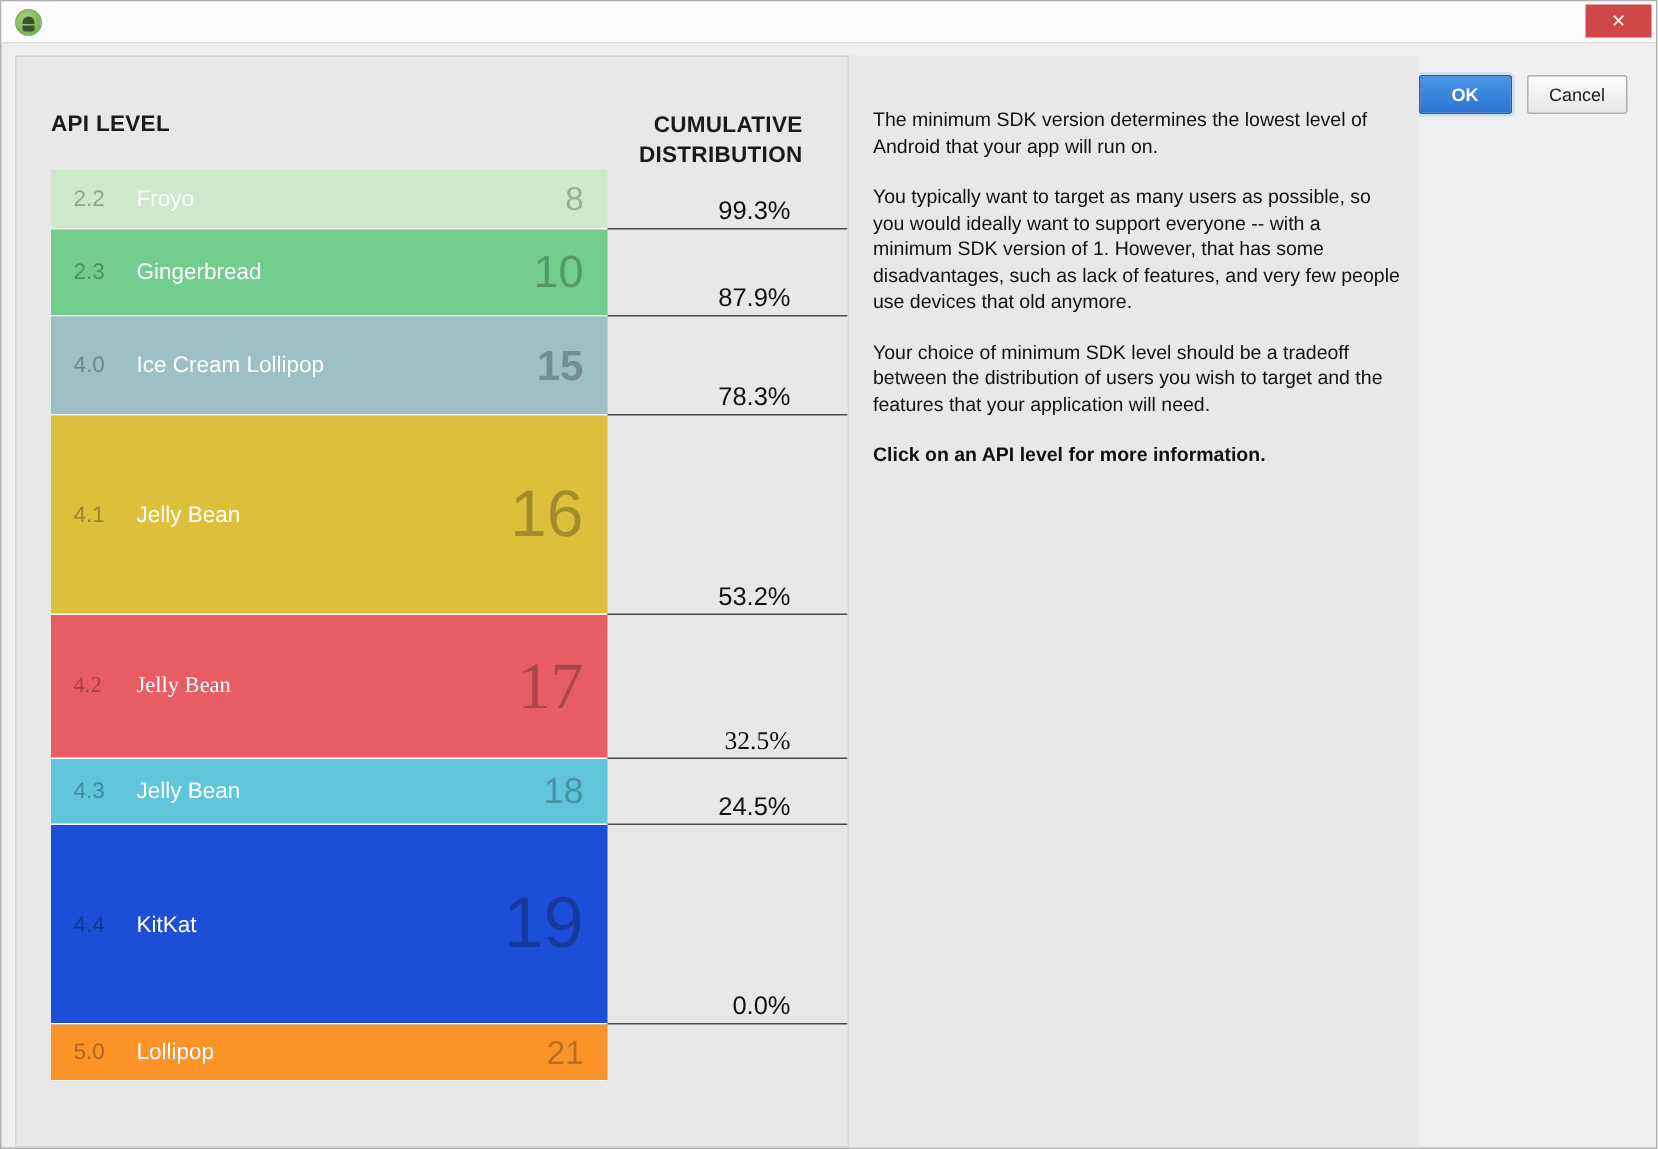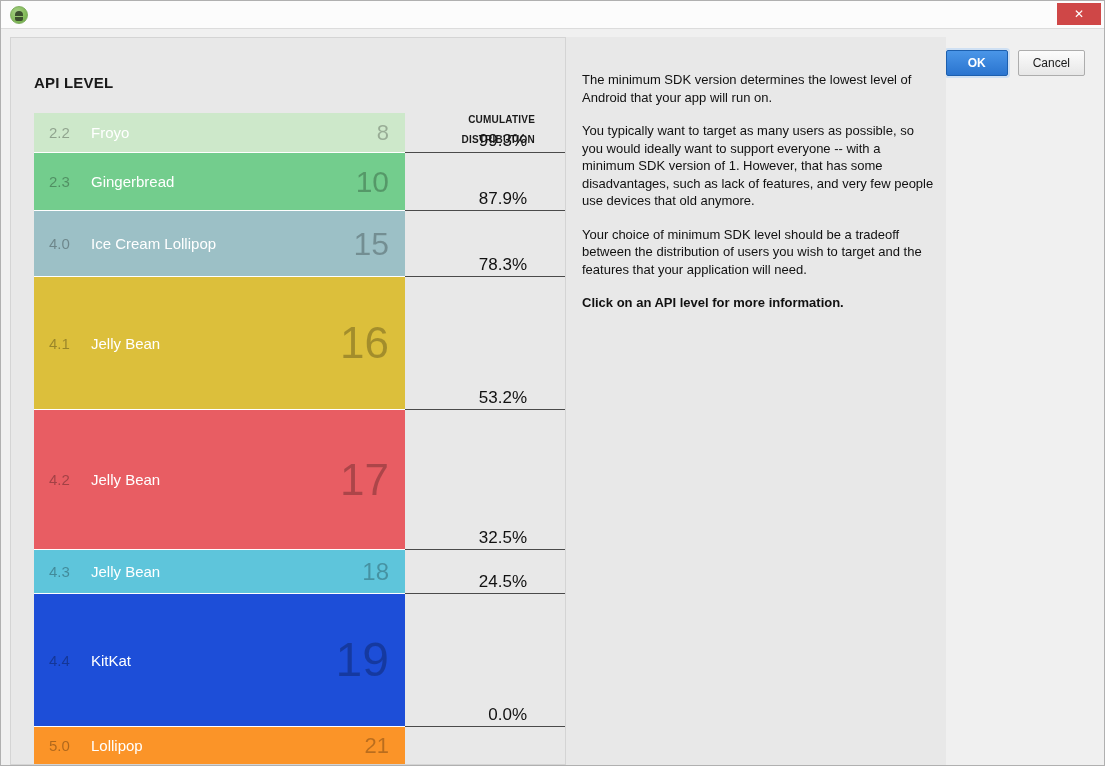--- a/index.html
+++ b/index.html
@@ -106,26 +106,25 @@
     font-size: 15px;
     font-weight: bold;
     color: #1a1a1a;
     letter-spacing: 0.2px;
   }
   .head-cum {
     position: absolute;
     right: 30px; top: 36px;
     width: 220px;
     text-align: right;
-    font-size: 10px;
+    font-size: 15px;
     font-weight: bold;
     color: #1a1a1a;
     line-height: 20px;
     letter-spacing: 0.2px;
-    margin-top: 36px;
   }
   
   #rows {
     position: absolute;
     left: 23px;
     top: 75px;
     right: 0;
     bottom: 0;
   }
   .row {
@@ -271,40 +270,40 @@
               </div>
               <div class="cum">
                 <span class="cum-val">87.9%</span>
               </div>
             </div>
             <div class="row" style="height: 66px;">
               <div class="bar" style="background: rgb(156, 192, 198);">
                 <div class="bar-inner">
                   <span class="ver">4.0</span>
                   <span class="name">Ice Cream Lollipop</span>
-                  <span class="apinum" style="font-size: 32px;">15</span>
+                  <span class="apinum" style="font-size: 28px; font-weight: bold;">15</span>
                 </div>
               </div>
               <div class="cum">
                 <span class="cum-val">78.3%</span>
               </div>
             </div>
             <div class="row" style="height: 133px;">
               <div class="bar" style="background: rgb(220, 191, 59);">
                 <div class="bar-inner">
                   <span class="ver">4.1</span>
                   <span class="name">Jelly Bean</span>
                   <span class="apinum" style="font-size: 44px; margin-left: 28px;">16</span>
                 </div>
               </div>
               <div class="cum">
                 <span class="cum-val">53.2%</span>
               </div>
             </div>
-            <div class="row" style="height: 140px;">
+            <div class="row" style="height: 96px; font-family: Liberation Serif, serif;">
               <div class="bar" style="background: rgb(232, 93, 99);">
                 <div class="bar-inner">
                   <span class="ver">4.2</span>
                   <span class="name">Jelly Bean</span>
                   <span class="apinum" style="font-size: 44px;">17</span>
                 </div>
               </div>
               <div class="cum">
                 <span class="cum-val">32.5%</span>
               </div>

